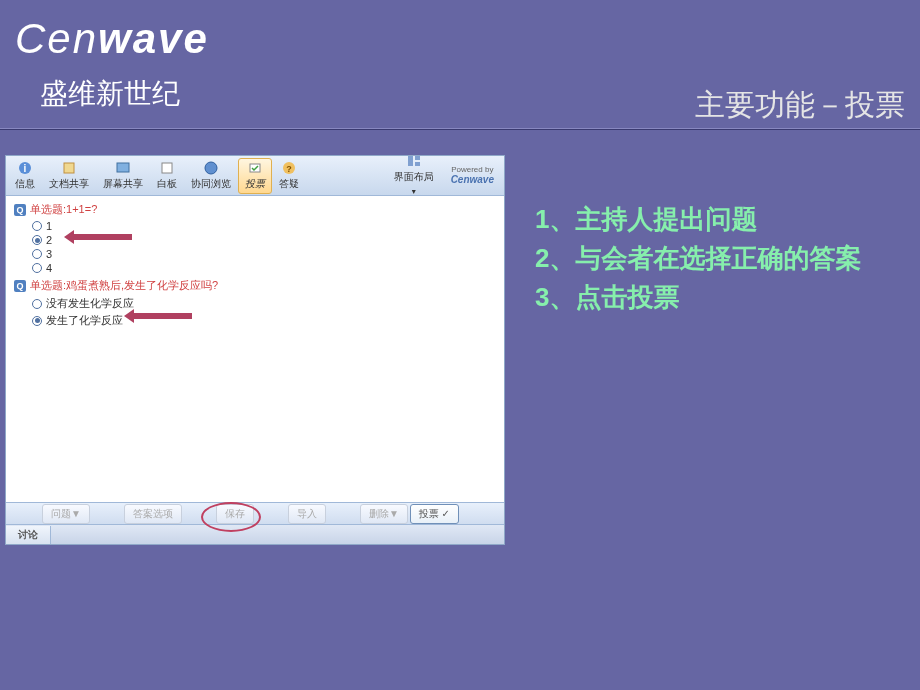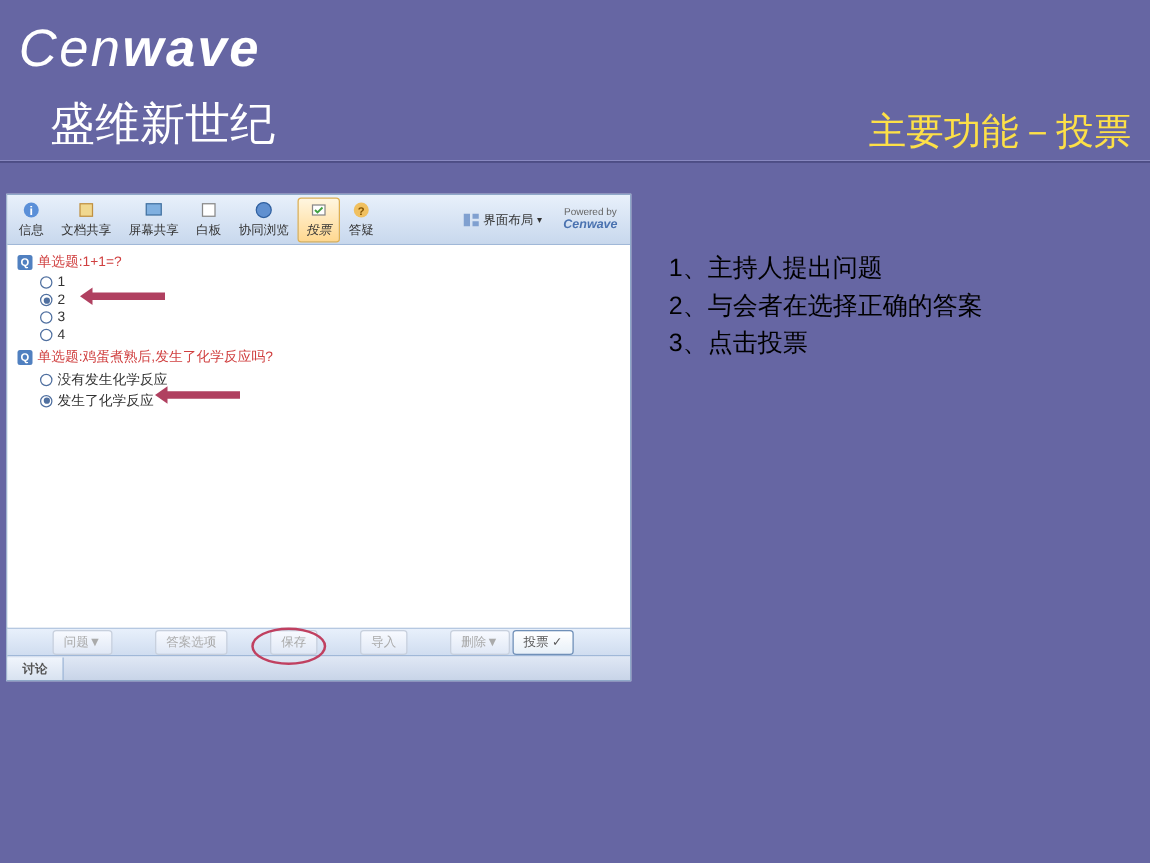--- a/index.html
+++ b/index.html
@@ -25,30 +25,30 @@
       font-style: italic;
       color: white;
       letter-spacing: 2px;
     }
     .logo .cen { font-weight: 300; font-style: italic; }
     .logo .wave { font-weight: 700; font-family: Arial, sans-serif; }
     .subtitle-cn {
       position: absolute;
       top: 75px;
       left: 40px;
-      font-size: 36px;
+      font-size: 28px;
       color: white;
       font-weight: 400;
     }
     .page-title {
       position: absolute;
       top: 85px;
       right: 15px;
       font-size: 30px;
-      color: #fde047;
+      color: #e5e5e5;
       font-weight: 400;
     }
     .divider {
       position: absolute;
       top: 128px;
       left: 0;
       right: 0;
       height: 2px;
       background: #3a3a70;
       border-top: 1px solid #8888c0;
@@ -237,23 +237,23 @@
       border-right: 1px solid #a0b8d8;
       background: linear-gradient(to bottom, #f0f5fc, #d8e2f0);
       font-weight: bold;
     }
     .instructions {
       flex: 1;
       padding-top: 45px;
       padding-left: 10px;
     }
     .instr-line {
-      font-size: 20px;
-      font-weight: 400;
-      color: #000000;
+      font-size: 26px;
+      font-weight: 700;
+      color: #86efac;
       line-height: 1.5;
       font-family: "SimHei", "Microsoft YaHei", sans-serif;
     }
   </style>
 </head>
 <body>
 
 <div class="header">
   <div class="logo">
     <span class="cen">Cen</span><span class="wave">wave</span>
@@ -320,21 +320,21 @@
       <div class="toolbar-btn">
         <div class="toolbar-icon">
             <svg width="16" height="14">
               <circle cx="8" cy="7" r="6" fill="#f0c060"></circle>
               <text x="8" y="11" font-size="9" fill="#805000" text-anchor="middle" font-weight="bold">?</text>
             </svg>
           </div>
         <span>答疑</span>
       </div>
       <div class="toolbar-right">
-        <div class="toolbar-btn" style="flex-direction:row;gap:3px;height:auto;">
+        <div class="toolbar-btn" style="flex-direction:column;gap:3px;height:auto;">
           <svg width="14" height="12">
               <rect x="1" y="1" width="5" height="10" fill="#80a0d0"></rect>
               <rect x="8" y="1" width="5" height="4" fill="#80a0d0"></rect>
               <rect x="8" y="7" width="5" height="4" fill="#80a0d0"></rect>
             </svg>
           <span>界面布局</span>
           <span style="font-size:8px;">▾</span>
         </div>
         <div class="powered">
           <div>Powered by</div>

